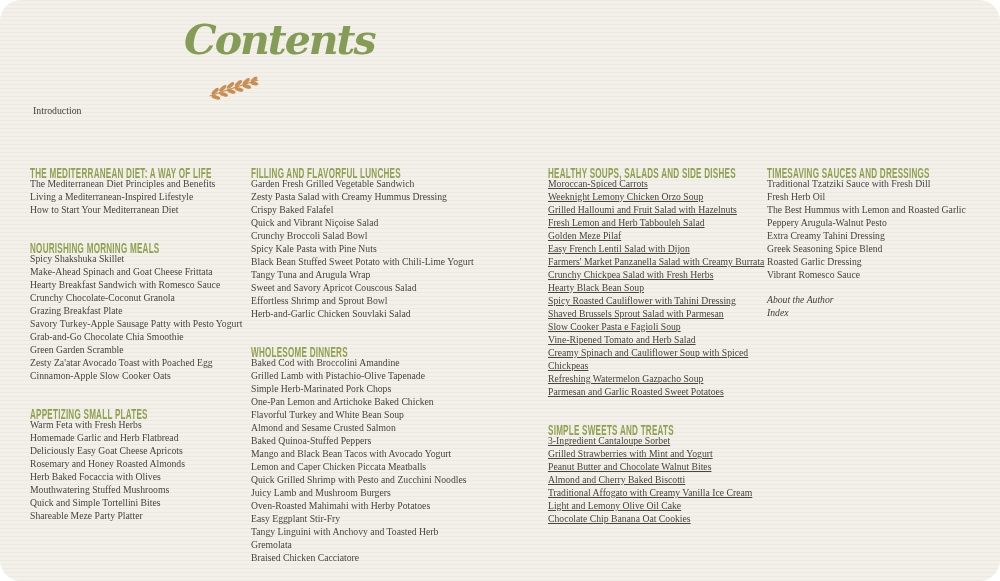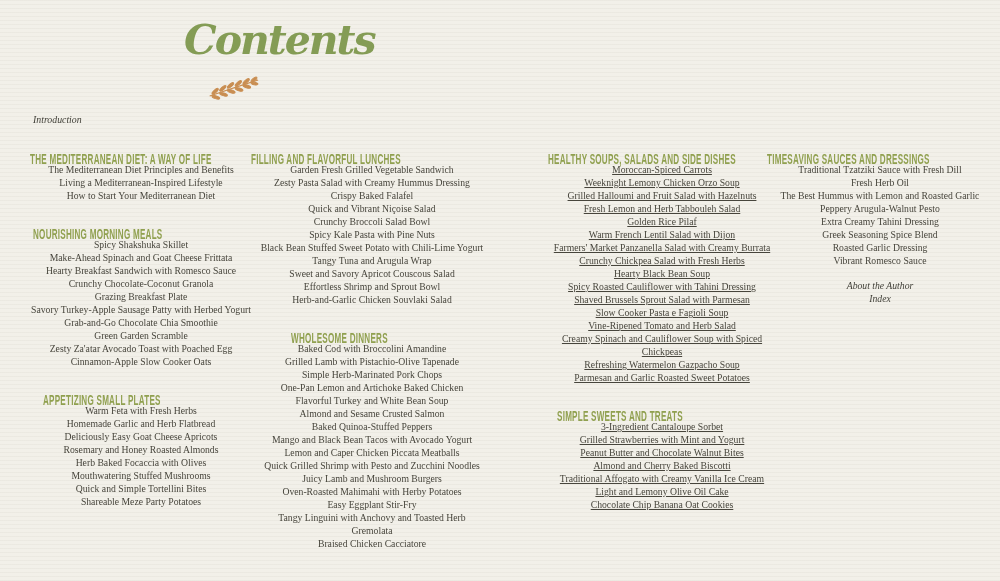--- a/index.html
+++ b/index.html
@@ -7,37 +7,38 @@
     position:relative;
     width:1000px;height:581px;
     background-color:#f2f0e9;
     background-image:repeating-linear-gradient(
       0deg,
       rgba(125,115,95,0.055) 0px, rgba(125,115,95,0.055) 1px,
       rgba(255,255,255,0.0) 1px, rgba(255,255,255,0.0) 4px);
     font-family:"Liberation Serif", serif;
     color:#47453c;
     overflow:hidden;
+    border-radius:21px;
   }
   .page-title{
     position:absolute;left:184px;top:16px;margin:0;
     font-family:"DejaVu Serif", serif;
     font-style:italic;font-weight:bold;
     font-size:41px;letter-spacing:-2px;
     color:#849c55;
   }
   .branch{
     position:absolute;left:207px;top:76px;
     transform:rotate(-7deg);
   }
   .intro-item{
-    position:absolute;left:33px;top:113px;
-    font-style:italic;font-size:9.8px;line-height:13px;color:#403f37;
-  }
-  .col{position:absolute;top:143px;text-align:center;}
+    position:absolute;left:33px;top:104px;
+    font-size:9.8px;line-height:13px;color:#403f37;
+  }
+  .col{position:absolute;top:157px;}
   #col1{left:30px;width:222px;}
   #col2{left:251px;width:242px;}
   #col3{left:548px;width:228px;text-decoration:underline;}
   #col4{left:767px;width:226px;}
   .toc-section + .toc-section{margin-top:16px;}
   .toc-heading{margin:0 0 4px 0;height:16px;white-space:nowrap;overflow:visible;}
   .condensed{
     display:inline-block;
     font-family:"Liberation Sans", sans-serif;
     font-weight:700;font-size:13.5px;letter-spacing:0.4px;
@@ -96,38 +97,38 @@
         </ul>
       </div>
       <div class="toc-section">
         <h2 class="toc-heading"><span class="condensed">NOURISHING MORNING MEALS</span></h2>
         <ul class="toc-list">
           <li class="toc-item">Spicy Shakshuka Skillet</li>
           <li class="toc-item">Make-Ahead Spinach and Goat Cheese Frittata</li>
           <li class="toc-item">Hearty Breakfast Sandwich with Romesco Sauce</li>
           <li class="toc-item">Crunchy Chocolate-Coconut Granola</li>
           <li class="toc-item">Grazing Breakfast Plate</li>
-          <li class="toc-item">Savory Turkey-Apple Sausage Patty with Herbed Yogurt</li>
+          <li class="toc-item">Savory Turkey-Apple Sausage Patty with Pesto Yogurt</li>
           <li class="toc-item">Grab-and-Go Chocolate Chia Smoothie</li>
           <li class="toc-item">Green Garden Scramble</li>
           <li class="toc-item">Zesty Za'atar Avocado Toast with Poached Egg</li>
           <li class="toc-item">Cinnamon-Apple Slow Cooker Oats</li>
         </ul>
       </div>
       <div class="toc-section">
         <h2 class="toc-heading"><span class="condensed">APPETIZING SMALL PLATES</span></h2>
         <ul class="toc-list">
           <li class="toc-item">Warm Feta with Fresh Herbs</li>
           <li class="toc-item">Homemade Garlic and Herb Flatbread</li>
           <li class="toc-item">Deliciously Easy Goat Cheese Apricots</li>
           <li class="toc-item">Rosemary and Honey Roasted Almonds</li>
           <li class="toc-item">Herb Baked Focaccia with Olives</li>
           <li class="toc-item">Mouthwatering Stuffed Mushrooms</li>
           <li class="toc-item">Quick and Simple Tortellini Bites</li>
-          <li class="toc-item">Shareable Meze Party Potatoes</li>
+          <li class="toc-item">Shareable Meze Party Platter</li>
         </ul>
       </div>
     </div>
   <div class="col" id="col2">
       <div class="toc-section">
         <h2 class="toc-heading"><span class="condensed">FILLING AND FLAVORFUL LUNCHES</span></h2>
         <ul class="toc-list">
           <li class="toc-item">Garden Fresh Grilled Vegetable Sandwich</li>
           <li class="toc-item">Zesty Pasta Salad with Creamy Hummus Dressing</li>
           <li class="toc-item">Crispy Baked Falafel</li>
@@ -164,22 +165,22 @@
       </div>
     </div>
   <div class="col" id="col3">
       <div class="toc-section">
         <h2 class="toc-heading"><span class="condensed">HEALTHY SOUPS, SALADS AND SIDE DISHES</span></h2>
         <ul class="toc-list">
           <li class="toc-item">Moroccan-Spiced Carrots</li>
           <li class="toc-item">Weeknight Lemony Chicken Orzo Soup</li>
           <li class="toc-item">Grilled Halloumi and Fruit Salad with Hazelnuts</li>
           <li class="toc-item">Fresh Lemon and Herb Tabbouleh Salad</li>
-          <li class="toc-item">Golden Rice Pilaf</li>
-          <li class="toc-item">Warm French Lentil Salad with Dijon</li>
+          <li class="toc-item">Golden Meze Pilaf</li>
+          <li class="toc-item">Easy French Lentil Salad with Dijon</li>
           <li class="toc-item">Farmers' Market Panzanella Salad with Creamy Burrata</li>
           <li class="toc-item">Crunchy Chickpea Salad with Fresh Herbs</li>
           <li class="toc-item">Hearty Black Bean Soup</li>
           <li class="toc-item">Spicy Roasted Cauliflower with Tahini Dressing</li>
           <li class="toc-item">Shaved Brussels Sprout Salad with Parmesan</li>
           <li class="toc-item">Slow Cooker Pasta e Fagioli Soup</li>
           <li class="toc-item">Vine-Ripened Tomato and Herb Salad</li>
           <li class="toc-item">Creamy Spinach and Cauliflower Soup with Spiced
 Chickpeas</li>
           <li class="toc-item">Refreshing Watermelon Gazpacho Soup</li>

